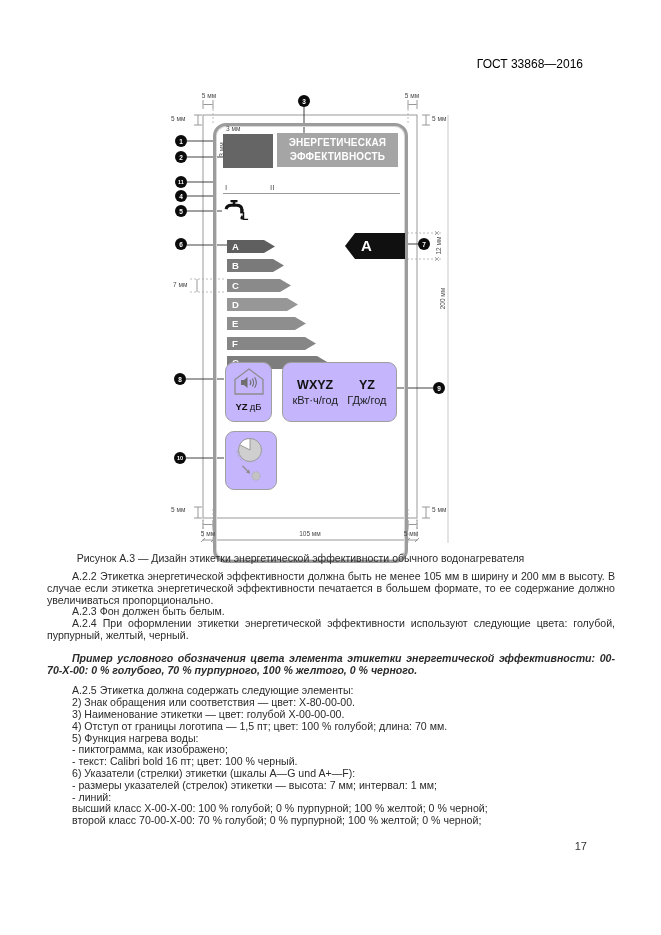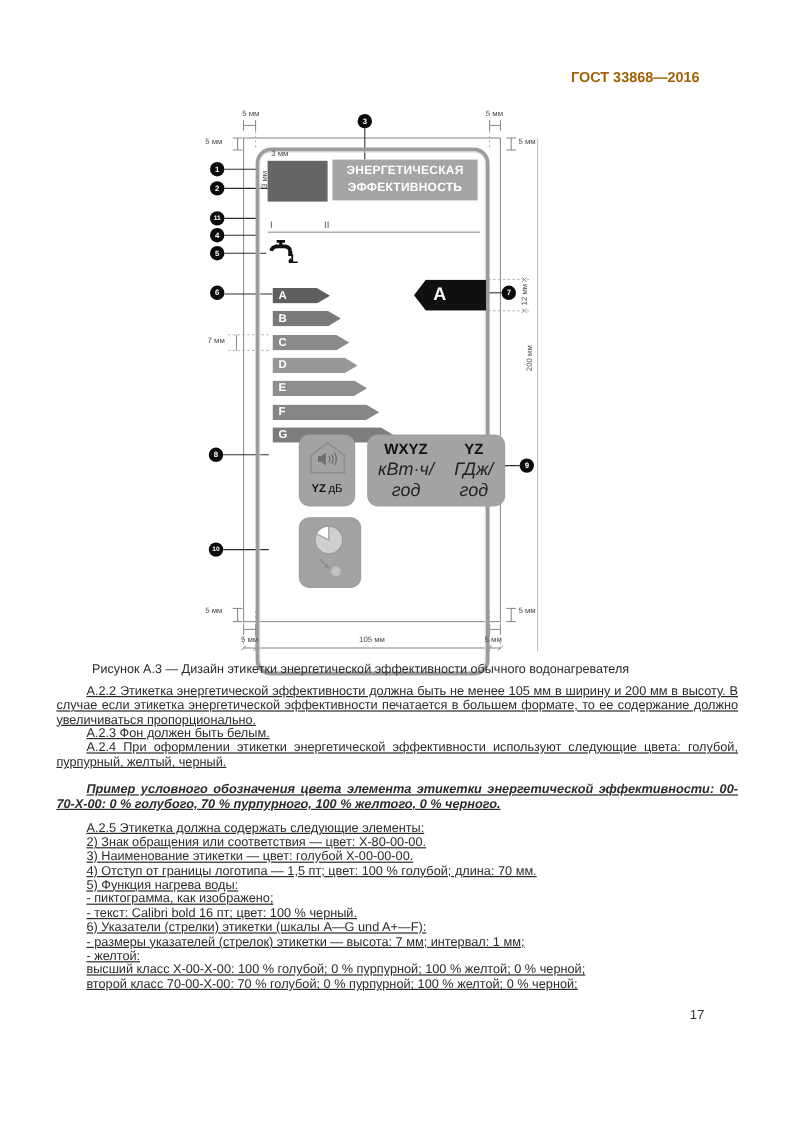--- a/index.html
+++ b/index.html
@@ -1,18 +1,18 @@
 <!DOCTYPE html>
 <html><head>
 <meta charset="utf-8">
 <style>
   html,body{margin:0;padding:0;background:#ffffff;}
   .page{position:relative;width:661px;height:935px;background:#fff;overflow:hidden;
         font-family:"Liberation Sans",sans-serif;color:#2a2a2a;}
-  .doc-header{position:absolute;top:57px;right:78px;font-size:12px;font-weight:bold;color:#a16207;}
+  .doc-header{position:absolute;top:57px;right:78px;font-size:12px;font-weight:normal;color:#000000;}
   .page-number{position:absolute;top:840px;right:74px;font-size:11px;color:#333;}
 
   
   .figure{position:absolute;left:170px;top:92px;width:292px;height:462px;}
   .fig-svg{position:absolute;left:0;top:0;}
 
   .label{position:absolute;left:43px;top:31px;width:195px;height:440px;box-sizing:border-box;
          border:3px solid #9c9c9c;border-radius:13px;background:transparent;
          box-shadow:inset 0 0 0 1px #d8d8d8;}
   .logo{position:absolute;left:7px;top:8px;width:50px;height:34px;background:#656565;}
@@ -26,44 +26,44 @@
   .tap-letter{position:absolute;left:26px;top:84px;font-size:10.5px;font-weight:bold;color:#111;}
 
   .bar{position:absolute;left:11px;height:13px;display:flex;align-items:center;
        padding-left:5px;box-sizing:border-box;color:#fff;font-size:9.5px;font-weight:bold;
        clip-path:polygon(0 0,calc(100% - 11px) 0,100% 50%,calc(100% - 11px) 100%,0 100%);}
   .black-arrow{position:absolute;left:129px;top:107px;width:60px;height:26px;background:#101010;
        clip-path:polygon(10px 0,100% 0,100% 100%,10px 100%,0 50%);}
   .black-arrow span{display:block;padding-left:16px;line-height:26px;color:#fff;
        font-size:15px;font-weight:bold;}
 
-  .mini-box{position:absolute;box-sizing:border-box;border:1.5px solid #9f9f9f;border-radius:9px;background:#a3a3a3;margin-left:24px;}
+  .mini-box{position:absolute;box-sizing:border-box;border:1.5px solid #9f9f9f;border-radius:9px;background:#c4b5fd;}
   .sbox{left:9px;top:236px;width:47px;height:60px;text-align:center;}
   .sval{margin-top:1px;font-size:9.5px;color:#111;}
   .sval .b{font-weight:bold;margin-right:2px;}
   .ebox{left:66px;top:236px;width:115px;height:60px;display:flex;justify-content:space-evenly;align-items:center;}
   .ecol{text-align:center;}
   .eval{font-size:12.5px;font-weight:bold;color:#111;}
-  .eunit{font-size:15px;color:#222;margin-top:2px;font-style:italic;}
+  .eunit{font-size:11px;color:#222;margin-top:2px;}
   .cbox{left:9px;top:305px;width:52px;height:59px;}
 
   .co{position:absolute;width:12px;height:12px;border-radius:50%;background:#0b0b0b;color:#fff;
       display:flex;align-items:center;justify-content:center;font-size:6.5px;font-weight:bold;}
   .co.small{font-size:5.5px;}
 
   .dimtxt{position:absolute;font-size:6.5px;color:#4a4a4a;white-space:nowrap;}
   .ctr{text-align:center;}
   .rot{transform:rotate(-90deg);}
 
   
   .caption{position:absolute;left:0;top:552px;width:601px;text-align:center;font-size:10.5px;color:#2a2a2a;}
   .body{position:absolute;left:47px;top:571px;width:568px;font-size:10.6px;line-height:11.8px;color:#2b2b2b;}
   .body p{margin:0;}
   .j{text-align:justify;}
-  .ind{text-indent:25px;text-decoration:underline;}
+  .ind{text-indent:25px;}
   .example{font-weight:bold;font-style:italic;margin:11px 0 9px 0 !important;}
 </style>
 </head>
 <body>
 
 <div class="page">
 
   <div class="doc-header">ГОСТ 33868—2016</div>
 
   <div class="figure">
@@ -235,19 +235,19 @@
     <p class="j ind example">Пример условного обозначения цвета элемента этикетки энергетической эффективности: 00-70-Х-00: 0 % голубого, 70 % пурпурного, 100 % желтого, 0 % черного.</p>
     <p class="ind">А.2.5 Этикетка должна содержать следующие элементы:</p>
     <p class="ind">2) Знак обращения или соответствия — цвет: Х-80-00-00.</p>
     <p class="ind">3) Наименование этикетки — цвет: голубой Х-00-00-00.</p>
     <p class="ind">4) Отступ от границы логотипа — 1,5 пт; цвет: 100 % голубой; длина: 70 мм.</p>
     <p class="ind">5) Функция нагрева воды:</p>
     <p class="ind">- пиктограмма, как изображено;</p>
     <p class="ind">- текст: Calibri bold 16 пт; цвет: 100 % черный.</p>
     <p class="ind">6) Указатели (стрелки) этикетки (шкалы A—G und A+—F):</p>
     <p class="ind">- размеры указателей (стрелок) этикетки — высота: 7 мм; интервал: 1 мм;</p>
-    <p class="ind">- желтой:</p>
+    <p class="ind">- линий:</p>
     <p class="ind">высший класс Х-00-Х-00: 100 % голубой; 0 % пурпурной; 100 % желтой; 0 % черной;</p>
     <p class="ind">второй класс 70-00-Х-00: 70 % голубой; 0 % пурпурной; 100 % желтой; 0 % черной;</p>
   </div>
 
   <div class="page-number">17</div>
 </div>
 
 </body></html>

